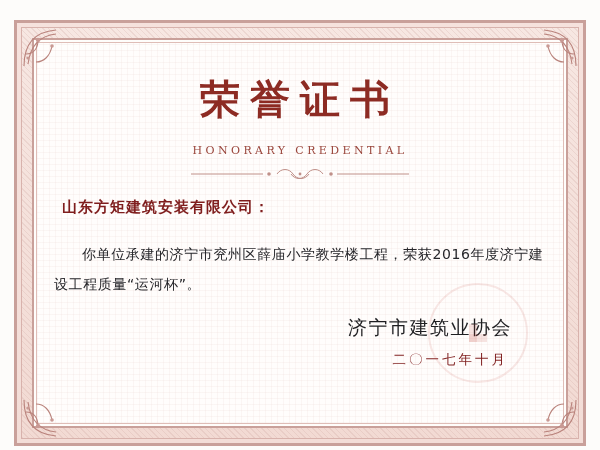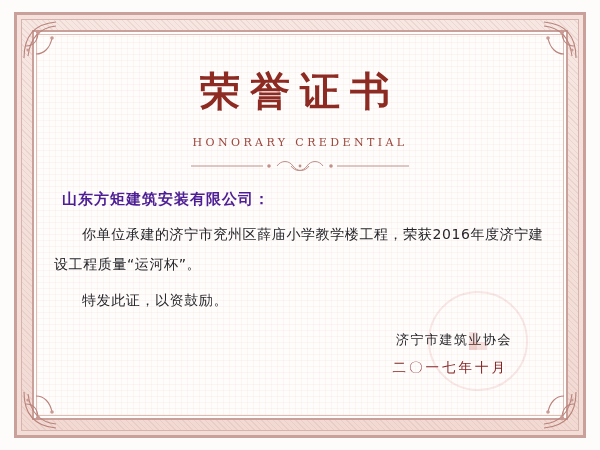--- a/index.html
+++ b/index.html
@@ -16,21 +16,21 @@
     position: relative;
     width: 600px;
     height: 450px;
     background: #fdfcfa;
   }
 
   
   .certificate {
     position: absolute;
     left: 14px;
-    top: 12px;
+    top: 20px;
     width: 572px;
     height: 426px;
     background: #fdfaf7;
     box-sizing: border-box;
   }
 
   
   .frame-outer {
     position: absolute;
     left: 0;
@@ -158,28 +158,28 @@
   .body-text {
     margin-top: 16px;
     color: #2f2f33;
     font-family: "DejaVu Sans", sans-serif;
   }
 
   .recipient {
     font-size: 15px;
     font-weight: bold;
     letter-spacing: 1px;
-    color: #4c1d95;
+    color: #7f1d1d;
     margin-left: 8px;
   }
 
   .para {
     font-size: 14px;
     line-height: 30px;
-    margin-top: 10px;
+    margin-top: 22px;
     letter-spacing: 0.6px;
     color: #26262a;
   }
   .para.indent { text-indent: 28px; }
 
   .closing {
     font-size: 14px;
     line-height: 30px;
     margin-top: 6px;
     text-indent: 28px;
@@ -187,21 +187,21 @@
     color: #26262a;
   }
 
   .signature {
     margin-top: 16px;
     text-align: right;
     padding-right: 34px;
     position: relative;
   }
   .issuer {
-    font-size: 13px;
+    font-size: 19px;
     letter-spacing: 1.5px;
     color: #1f1f22;
   }
   .issue-date {
     font-size: 13.5px;
     letter-spacing: 3px;
     color: #7f1d1d;
     margin-top: 10px;
     padding-right: 4px;
   }
@@ -324,21 +324,20 @@
             <circle cx="115" cy="8" r="1.4"></circle>
           </g>
         </svg>
       </div>
 
       <div class="body-text">
         <div class="recipient">山东方矩建筑安装有限公司：</div>
 
         <div class="para indent">你单位承建的济宁市兖州区薛庙小学教学楼工程，荣获2016年度济宁建设工程质量“运河杯”。</div>
 
-        <div class="closing">特发此证，以资鼓励。</div>
       </div>
 
       <div class="signature">
         <div class="issuer">济宁市建筑业协会</div>
         <div class="issue-date">二〇一七年十月</div>
         <div class="seal"></div>
       </div>
 
     </div>
   </div>

